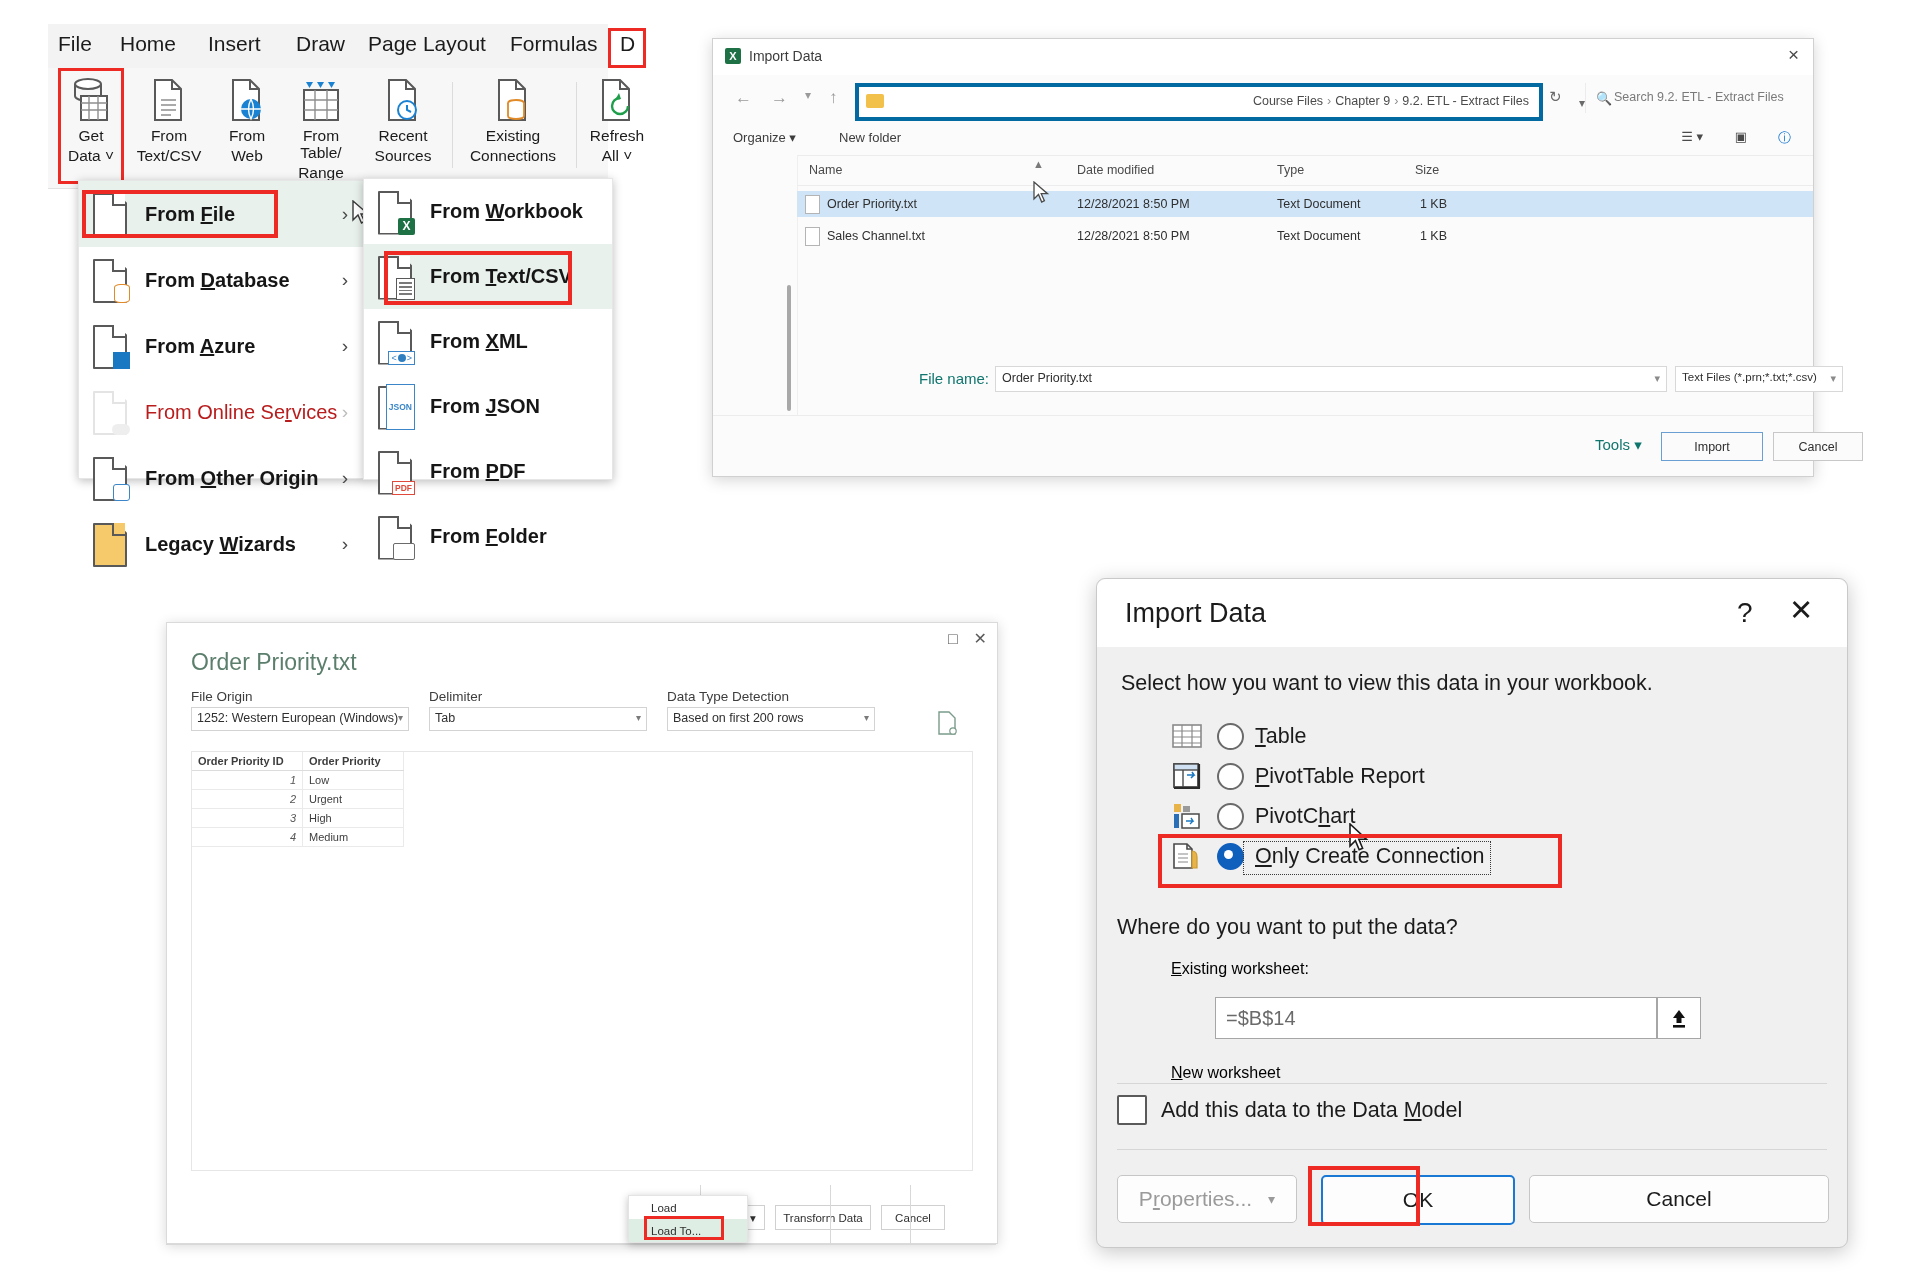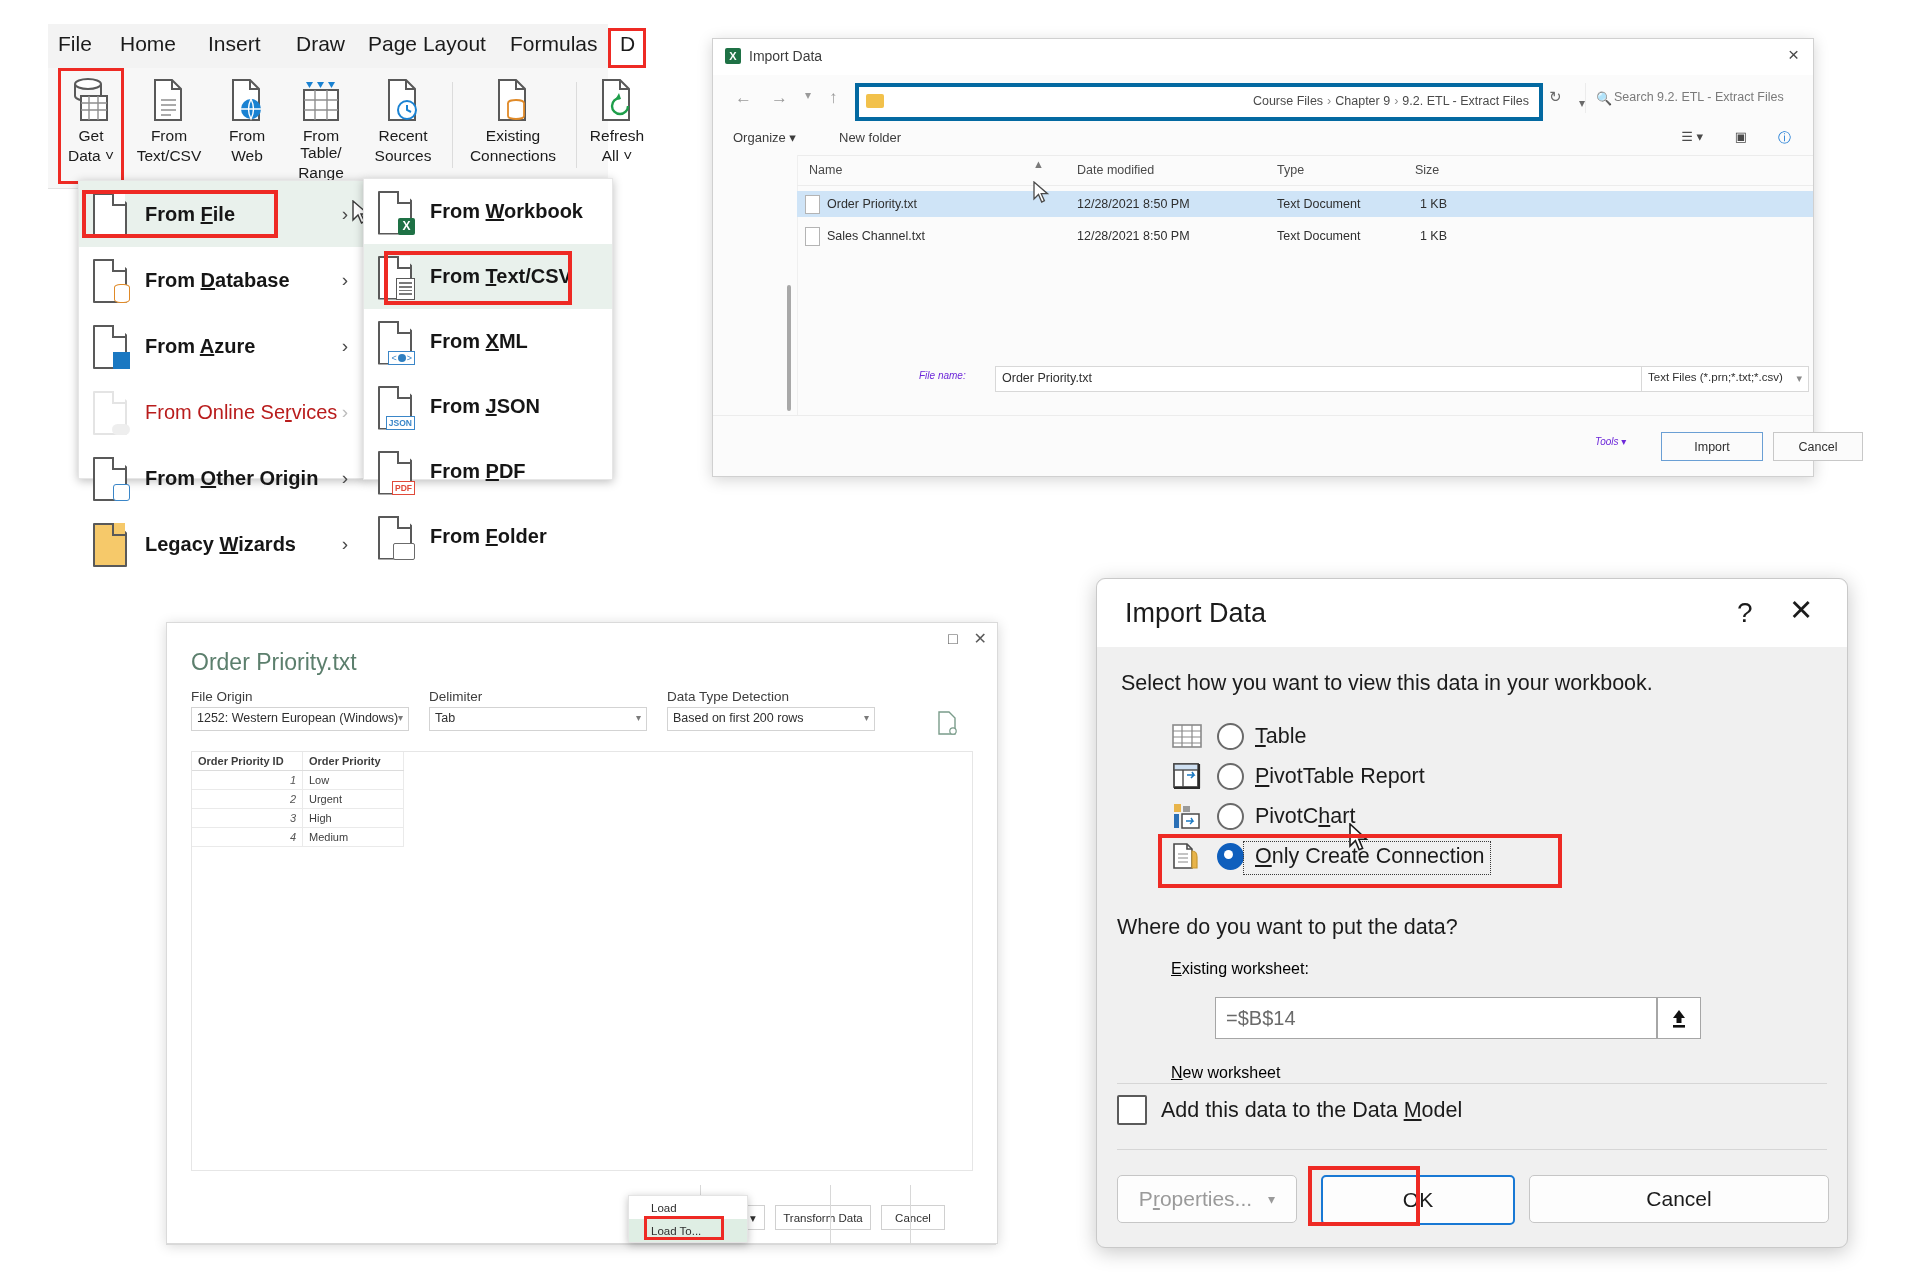--- a/index.html
+++ b/index.html
@@ -59,21 +59,21 @@
   .cloud{width:18px;height:11px;background:#d7d7d7;border-radius:9px;}
   .person{width:15px;height:15px;border:1.6px solid #3a86c8;border-radius:3px;background:#fff;}
   .xl-sq{width:17px;height:17px;background:#1e7145;color:#fff;font-size:12px;font-weight:bold;
      display:flex;align-items:center;justify-content:center;border-radius:2px;}
   .txt-lines{width:19px;height:22px;border:1.6px solid #595959;background:#fff;
      display:flex;flex-direction:column;justify-content:center;gap:2px;padding:2px;box-sizing:border-box;}
   .txt-lines i{display:block;height:1.6px;background:#7a7a7a;}
   .xml-b{border:1.6px solid #3a86c8;background:#fff;font-size:9px;color:#3a86c8;
      padding:1px 2px;display:flex;align-items:center;gap:1px;}
   .xml-b b{width:8px;height:8px;border-radius:50%;background:#2f7fc0;display:inline-block;}
-  .json-b{border:1.6px solid #3a86c8;background:#fff;font-size:8.5px;color:#3a86c8;padding:1px 2px;font-weight:bold;}
+  .json-b{border:1.6px solid #3a86c8;background:#fff;font-size:8.5px;color:#3a86c8;padding:17px 2px;font-weight:bold;}
   .pdf-b{border:1.6px solid #e04a3a;background:#fff;font-size:8.5px;color:#e04a3a;padding:1px 2px;font-weight:bold;}
   .folder-s{width:20px;height:15px;border:1.8px solid #6b6b6b;border-radius:2px;background:#fff;}
 
   
   #filedlg{left:712px;top:38px;width:1100px;height:437px;background:#fbfbfb;
      border:1px solid #d0d0d0;box-shadow:0 3px 14px rgba(0,0,0,.17);}
   #filedlg .fdtitle{position:absolute;left:0;top:0;width:100%;height:36px;background:#fff;}
   #filedlg .fdtitle .t{position:absolute;left:36px;top:9px;font-size:14px;color:#3d3d3d;}
   #filedlg .fdtitle .xico{position:absolute;right:14px;top:5px;font-size:19px;color:#4a4a4a;}
   .xlico{position:absolute;left:12px;top:9px;width:16px;height:16px;background:#1e7145;border-radius:2px;
@@ -95,21 +95,21 @@
   .listhdr{position:absolute;left:84px;top:116px;width:1016px;height:30px;border-bottom:1px solid #ececec;}
   .listhdr .h{position:absolute;top:8px;font-size:12.5px;color:#4a4a4a;}
   .sortcaret{position:absolute;left:236px;top:3px;font-size:11px;color:#7a7a7a;}
   .frow{position:absolute;left:84px;height:26px;width:1016px;}
   .frow .fi{position:absolute;left:8px;top:4px;width:13px;height:17px;border:1px solid #b4b4b4;background:#fff;}
   .frow .c{position:absolute;top:6px;font-size:12.5px;color:#2f2f2f;white-space:nowrap;}
   .frow.selr{background:#cfe4f7;}
   .leftpane{position:absolute;left:0;top:116px;width:84px;height:270px;background:#fbfbfb;border-right:1px solid #efefef;}
   .lscroll{position:absolute;left:74px;top:130px;width:4px;height:126px;background:#a8a8a8;border-radius:2px;}
   .fdfoot{position:absolute;left:0;bottom:0;width:100%;height:60px;background:#fbfbfb;border-top:1px solid #ececec;}
-  .fdfoot .lbl{position:absolute;font-size:10px;color:#6d28d9;font-style:italic;}
+  .fdfoot .lbl{position:absolute;font-size:15px;color:#0f766e;}
   .tbox{position:absolute;height:24px;border:1px solid #d8d8d8;background:#fff;}
   .tbox .v{position:absolute;left:6px;top:4px;font-size:12.5px;color:#2f2f2f;}
   .tbox .ar{position:absolute;right:6px;top:5px;font-size:11px;color:#8a8a8a;}
   .fbtn{position:absolute;height:27px;border:1px solid #c8c8c8;background:#fbfbfb;
      display:flex;align-items:center;justify-content:center;font-size:12.5px;color:#2f2f2f;}
   .fbtn.primary{border:1px solid #6a9fd4;}
 
   
   #preview{left:166px;top:622px;width:830px;height:620px;background:#fff;
      border:1px solid #dadada;box-shadow:0 2px 12px rgba(0,0,0,.16);}
@@ -491,21 +491,21 @@
         <path d="M1 1 L1 18 L5.5 13.5 L8.7 21 L11.4 19.7 L8.2 12.7 L14.5 12.7 Z" fill="#fff" stroke="#4a4a4a" stroke-width="1.3"></path>
       </svg>
   </div>
 
   <div class="fdfoot">
     <span class="lbl" style="left:206px;top:-46px">File name:</span>
     <div class="tbox" style="left:282px;top:-50px;width:670px">
       <span class="v">Order Priority.txt</span>
       <span class="ar">▾</span>
     </div>
-    <div class="tbox" style="left:928px;top:-50px;width:166px">
+    <div class="tbox" style="left:962px;top:-50px;width:166px">
       <span class="v" style="font-size:11.5px">Text Files (*.prn;*.txt;*.csv)</span>
       <span class="ar">▾</span>
     </div>
     <span class="lbl" style="left:882px;top:20px">Tools  ▾</span>
     <div class="fbtn primary" style="left:948px;top:16px;width:100px">Import</div>
     <div class="fbtn" style="left:1060px;top:16px;width:88px">Cancel</div>
   </div>
 </div>
 
 <div class="abs" id="preview">

